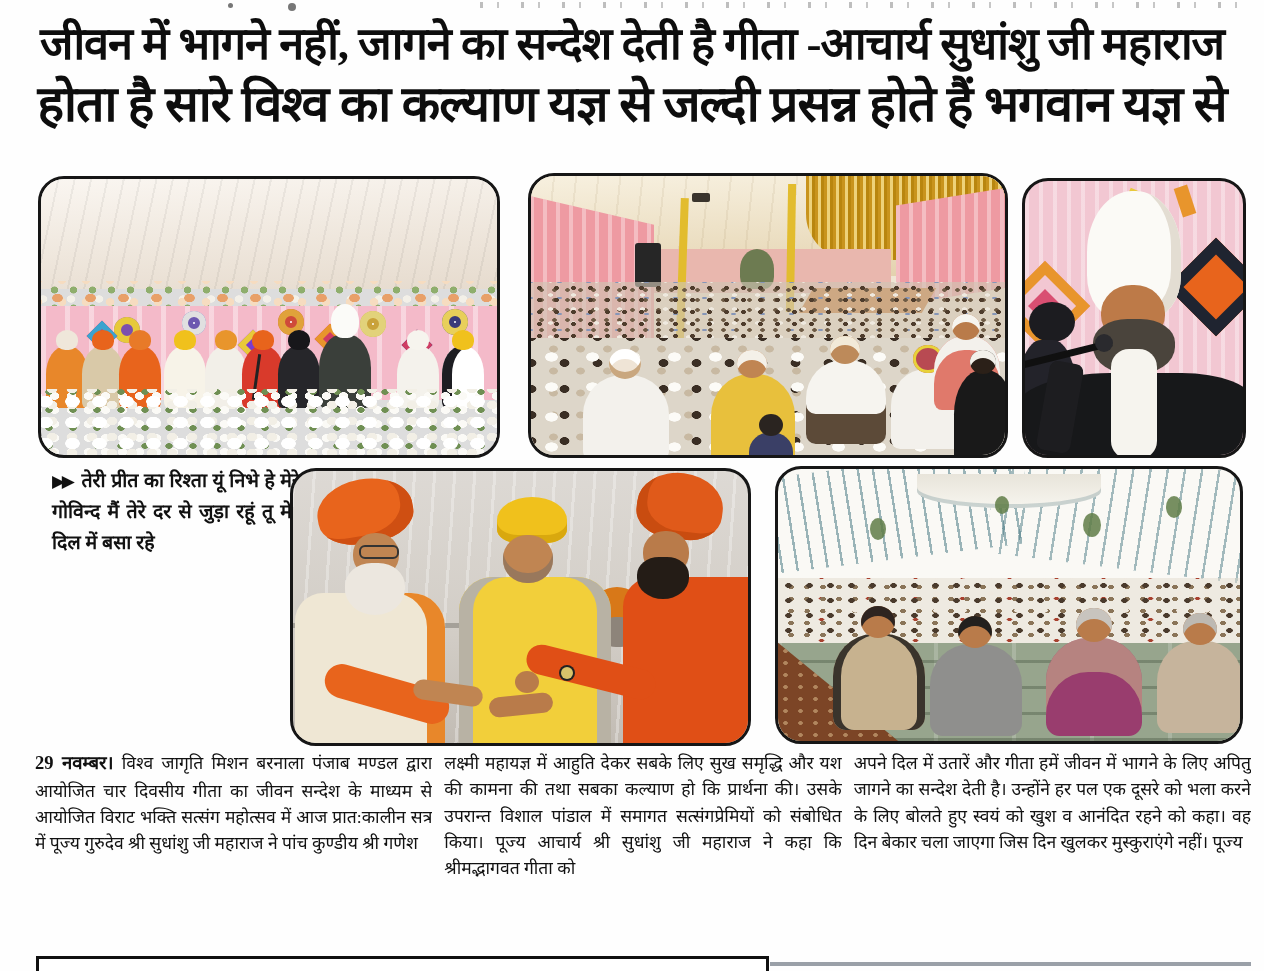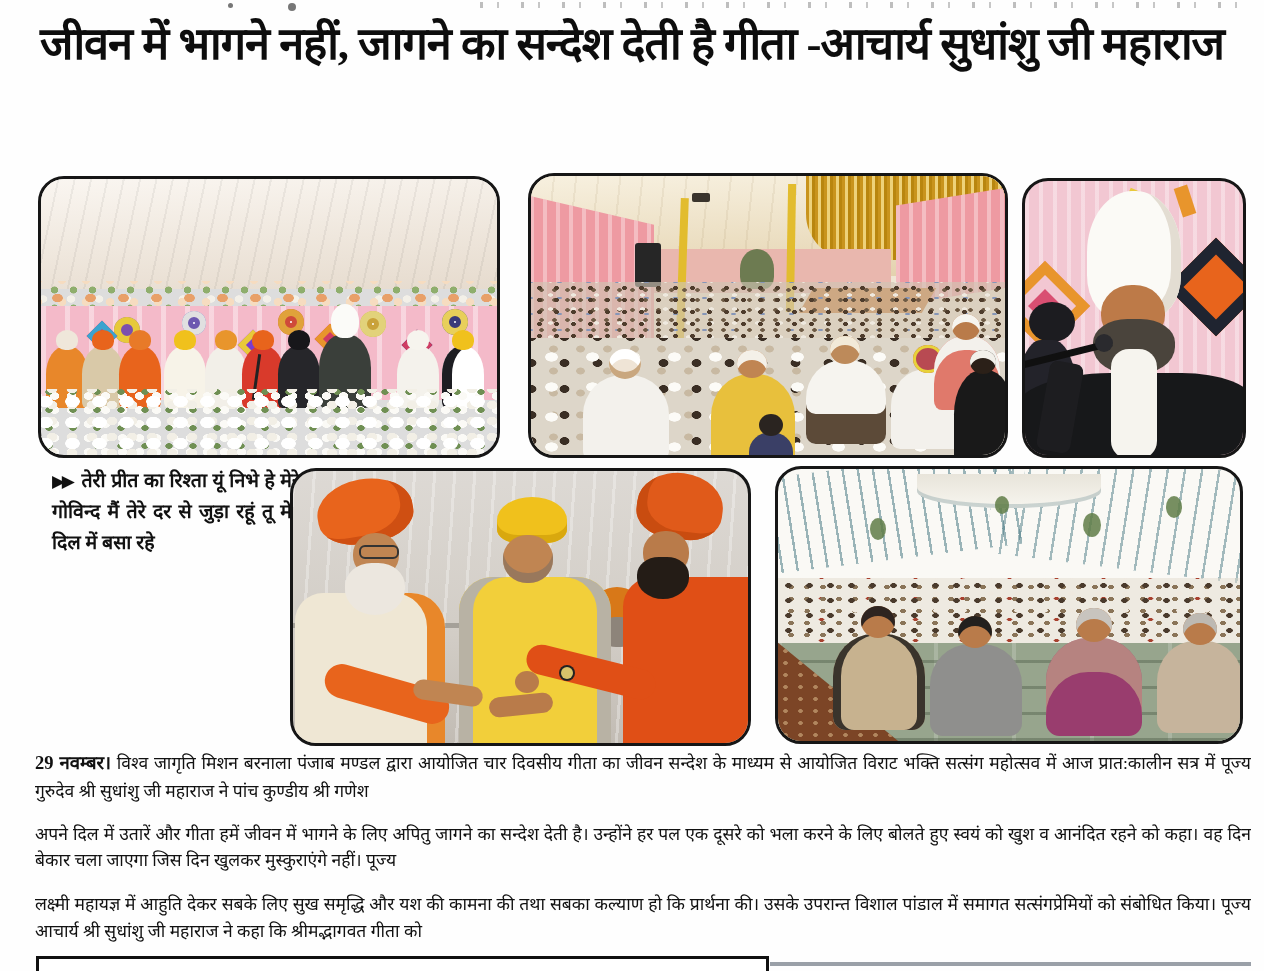--- a/index.html
+++ b/index.html
@@ -183,39 +183,40 @@
   .p5-w2:before{left:30px;top:-30px;width:36px;height:34px;background:#b97b4a;box-shadow:inset 0 11px 0 #c8c4be;}
   .p5-w3{left:82%;bottom:3%;width:86px;height:92px;background:#c6b49c;}
   .p5-w3:before{left:26px;top:-28px;width:34px;height:32px;background:#b97b4a;box-shadow:inset 0 10px 0 #bdb9b2;}
 
   
   .highlights{position:absolute;left:52px;top:466px;width:248px;font-weight:700;font-size:19.5px;line-height:1.58;text-align:justify;}
   .hl-item{margin-bottom:2px;}
   .hl-marker{letter-spacing:-4px;margin-right:10px;font-size:17px;}
 
   
-  .bodycols{position:absolute;left:35px;top:750px;width:1216px;height:200px;display:flex;gap:12px;overflow:hidden;flex-direction:column;}
+  .bodycols{position:absolute;left:35px;top:750px;width:1216px;height:200px;display:flex;gap:12px;overflow:hidden;}
   .col{flex:1;font-size:17.5px;line-height:1.5;text-align:justify;overflow:hidden;}
   .dateline{font-weight:700;font-size:18.5px;}
 
   
   .bottom-box{position:absolute;left:36px;top:956px;width:727px;height:40px;border:3px solid #111;background:#fff;}
   .bottom-line{position:absolute;left:770px;top:962px;width:481px;height:4px;background:#9aa0a8;}
 </style>
 </head>
 <body>
 
 <div class="page">
 
   <div class="remnants"></div>
   <div class="remnant-dot" style="left:228px;"></div>
   <div class="remnant-dot" style="left:288px;width:8px;height:8px;"></div>
 
   <div class="headline">
     <div class="l1">जीवन में भागने नहीं, जागने का सन्देश देती है गीता -आचार्य सुधांशु जी महाराज</div>
+    <div class="l2">होता है सारे विश्व का कल्याण यज्ञ से जल्दी प्रसन्न होते हैं भगवान यज्ञ से</div>
   </div>
 
   <div class="photo" id="ph1">
     <div class="p1-canopy"></div>
     <div class="p1-garland"></div>
     <div class="p1-curtain"></div>
     <div class="p1-deco d1"></div>
     <div class="p1-deco d2"></div>
     <div class="p1-deco d3"></div>
     <div class="p1-deco d4"></div>
@@ -324,20 +325,20 @@
     <div class="p5fig p5-w1"></div>
     <div class="p5fig p5-w2"></div>
     <div class="p5fig p5-w3"></div>
   </div>
 
   <div class="bodycols">
     <div class="col">
       <span class="dateline">29 नवम्बर।</span>
       <span>विश्व जागृति मिशन बरनाला पंजाब मण्डल द्वारा आयोजित चार दिवसीय गीता का जीवन सन्देश के माध्यम से आयोजित विराट भक्ति सत्संग महोत्सव में आज प्रात:कालीन सत्र में पूज्य गुरुदेव श्री सुधांशु जी महाराज ने पांच कुण्डीय श्री गणेश</span>
     </div>
+    <div class="col">लक्ष्मी महायज्ञ में आहुति देकर सबके लिए सुख समृद्धि और यश की कामना की तथा सबका कल्याण हो कि प्रार्थना की। उसके उपरान्त विशाल पांडाल में समागत सत्संगप्रेमियों को संबोधित किया। पूज्य आचार्य श्री सुधांशु जी महाराज ने कहा कि श्रीमद्भागवत गीता को</div>
     <div class="col">अपने दिल में उतारें और गीता हमें जीवन में भागने के लिए अपितु जागने का सन्देश देती है। उन्होंने हर पल एक दूसरे को भला करने के लिए बोलते हुए स्वयं को खुश व आनंदित रहने को कहा। वह दिन बेकार चला जाएगा जिस दिन खुलकर मुस्कुराएंगे नहीं। पूज्य</div>
-    <div class="col">लक्ष्मी महायज्ञ में आहुति देकर सबके लिए सुख समृद्धि और यश की कामना की तथा सबका कल्याण हो कि प्रार्थना की। उसके उपरान्त विशाल पांडाल में समागत सत्संगप्रेमियों को संबोधित किया। पूज्य आचार्य श्री सुधांशु जी महाराज ने कहा कि श्रीमद्भागवत गीता को</div>
   </div>
 
   <div class="bottom-box"></div>
   <div class="bottom-line"></div>
 
 </div>
 
 </body></html>

